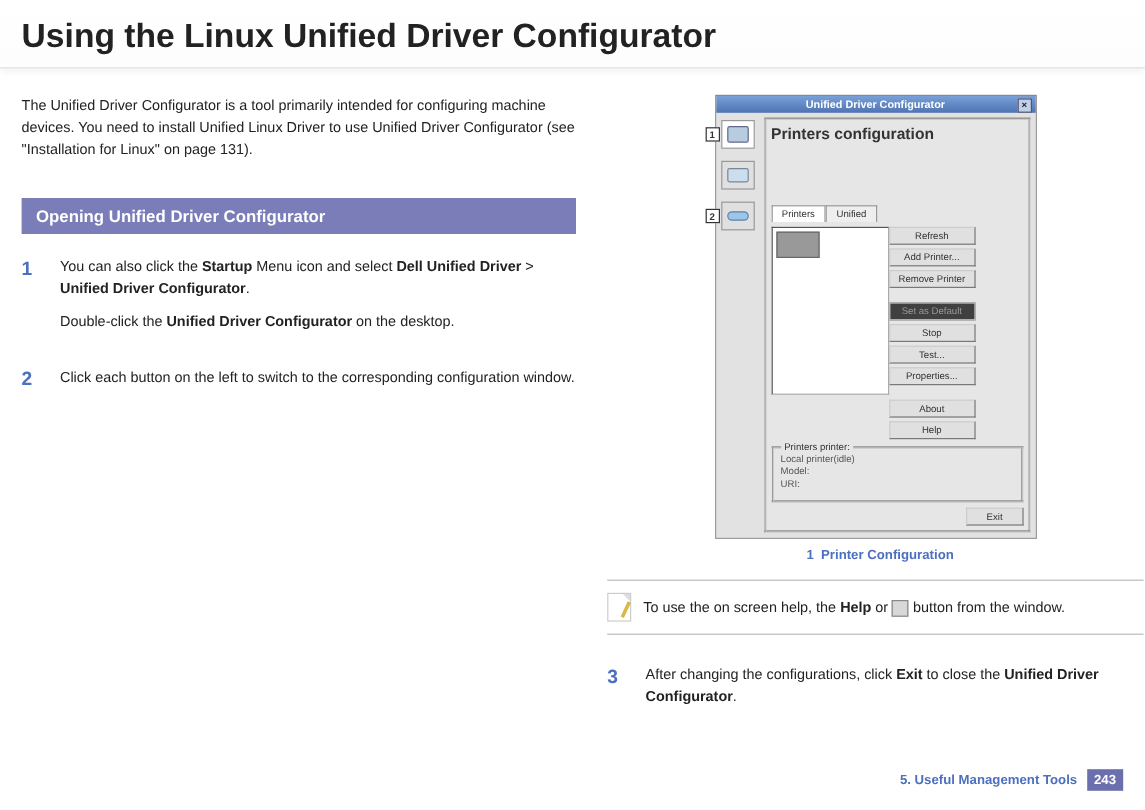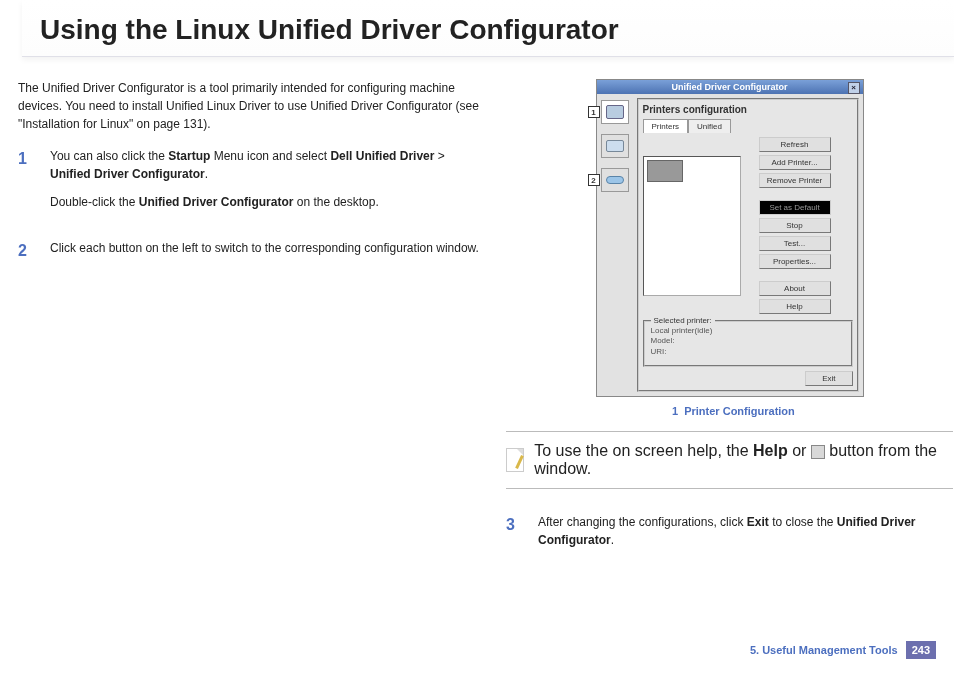--- a/index.html
+++ b/index.html
@@ -14,21 +14,20 @@
     overflow: hidden;
   }
   .page-title {
     font-size: 28px;
     font-weight: 800;
     color: #222;
     padding: 14px 18px 10px 18px;
     border-bottom: 1px solid #e0e0e8;
     box-shadow: 0 3px 6px rgba(0,0,0,0.05);
     background: linear-gradient(#fff, #fdfdfd);
-    margin-left: 22px;
   }
   .content {
     display: flex;
     padding: 22px 1px 0 18px;
     gap: 26px;
   }
   .col-left { flex: 1 1 445px; }
   .col-right { flex: 1 1 430px; }
   .intro p { margin-bottom: 14px; line-height: 1.5; font-size: 12px; }
   .section-bar {
@@ -124,51 +123,52 @@
   }
   .shot-panel {
     flex: 1;
     background: #e6e6e6;
     border: 2px groove #ccc;
     margin: 4px;
     padding: 4px;
     display: flex;
     flex-direction: column;
   }
-  .panel-title { font-weight: 700; margin-bottom: 4px; font-size: 10px; }
+  .panel-title { font-weight: 700; margin-bottom: 4px; font-size: 13px; }
   .tabs { display: flex; gap: 0; margin-bottom: 4px; }
   .tab {
     border: 1px solid #999;
     border-bottom: none;
     padding: 2px 8px;
     background: #eee;
     font-size: 8px;
+    margin-top: 48px;
   }
   .tab:first-child { background: #fff; }
-  .panel-main { display: flex; gap: 18px; align-items: center; }
+  .panel-main { display: flex; gap: 0; }
   .listbox {
     width: 98px; height: 140px;
     background: #fff;
     border: 1px inset #aaa;
     padding: 3px;
   }
   .list-item {
     width: 36px; height: 22px;
     background: #999;
     border: 1px solid #666;
   }
   .btncol { display: flex; flex-direction: column; gap: 3px; width: 72px; }
   .winbtn {
     border: 1px outset #ccc;
     background: #e0e0e0;
     padding: 2px;
     font-size: 8px;
     text-align: center;
   }
-  .winbtn.disabled { color: #999; border: 1px solid #ccc; background: #000000; }
+  .winbtn.disabled { color: #999; border: 1px solid #ccc; background: #404040; }
   .sep { height: 6px; }
   .selbox {
     border: 2px groove #ccc;
     margin-top: 6px;
     padding: 4px 6px 8px 6px;
     font-size: 8px;
     position: relative;
   }
   .selbox-title { position: absolute; top: -6px; left: 6px; background: #e6e6e6; padding: 0 3px; font-size: 8px; }
   .selbox div { line-height: 1.3; color: #555; }
@@ -186,21 +186,21 @@
   .legend-row .num { display: inline-block; width: 14px; text-align: right; margin-right: 6px; }
 
   .tipbox {
     border-top: 1px solid #bbb;
     border-bottom: 1px solid #bbb;
     padding: 10px 0;
     margin: 14px 0 24px 0;
     display: flex;
     align-items: center;
     gap: 10px;
-    font-size: 16px;
+    font-size: 12px;
   }
   .tip-icon {
     width: 20px; height: 24px;
     background: #fff;
     border: 1px solid #ccc;
     position: relative;
   }
   .tip-icon::after {
     content: "";
     position: absolute;
@@ -244,20 +244,21 @@
 <body>
 
 <div class="page-title">Using the Linux Unified Driver Configurator</div>
 
 <div class="content">
   <div class="col-left">
     <div class="intro">
       <p>The Unified Driver Configurator is a tool primarily intended for configuring machine devices. You need to install Unified Linux Driver to use Unified Driver Configurator (see "Installation for Linux" on page 131).</p>
     </div>
 
+    <div class="section-bar">Opening Unified Driver Configurator</div>
 
     <div class="step">
       <div class="step-num">1</div>
       <div class="step-body">
         <p>
           <span>You can also click the </span><span class="bold">Startup</span><span> Menu icon and select </span><span class="bold">Dell Unified Driver</span><span> &gt; </span><span class="bold">Unified Driver Configurator</span><span>.</span>
         </p>
         <p>
           <span>Double-click the </span><span class="bold">Unified Driver Configurator</span><span> on the desktop.</span>
         </p>
@@ -312,21 +313,21 @@
                 <div class="winbtn disabled">Set as Default</div>
                 <div class="winbtn">Stop</div>
                 <div class="winbtn">Test...</div>
                 <div class="winbtn">Properties...</div>
                 <div class="sep"></div>
                 <div class="winbtn">About</div>
                 <div class="winbtn">Help</div>
               </div>
             </div>
             <div class="selbox">
-              <span class="selbox-title">Selected printer:</span>
+              <span class="selbox-title">Printers printer:</span>
               <div>Local printer(idle)</div>
               <div>Model:</div>
               <div>URI:</div>
             </div>
             <div class="exitrow">
               <span class="exitbtn">Exit</span>
             </div>
           </div>
         </div>
       </div>

